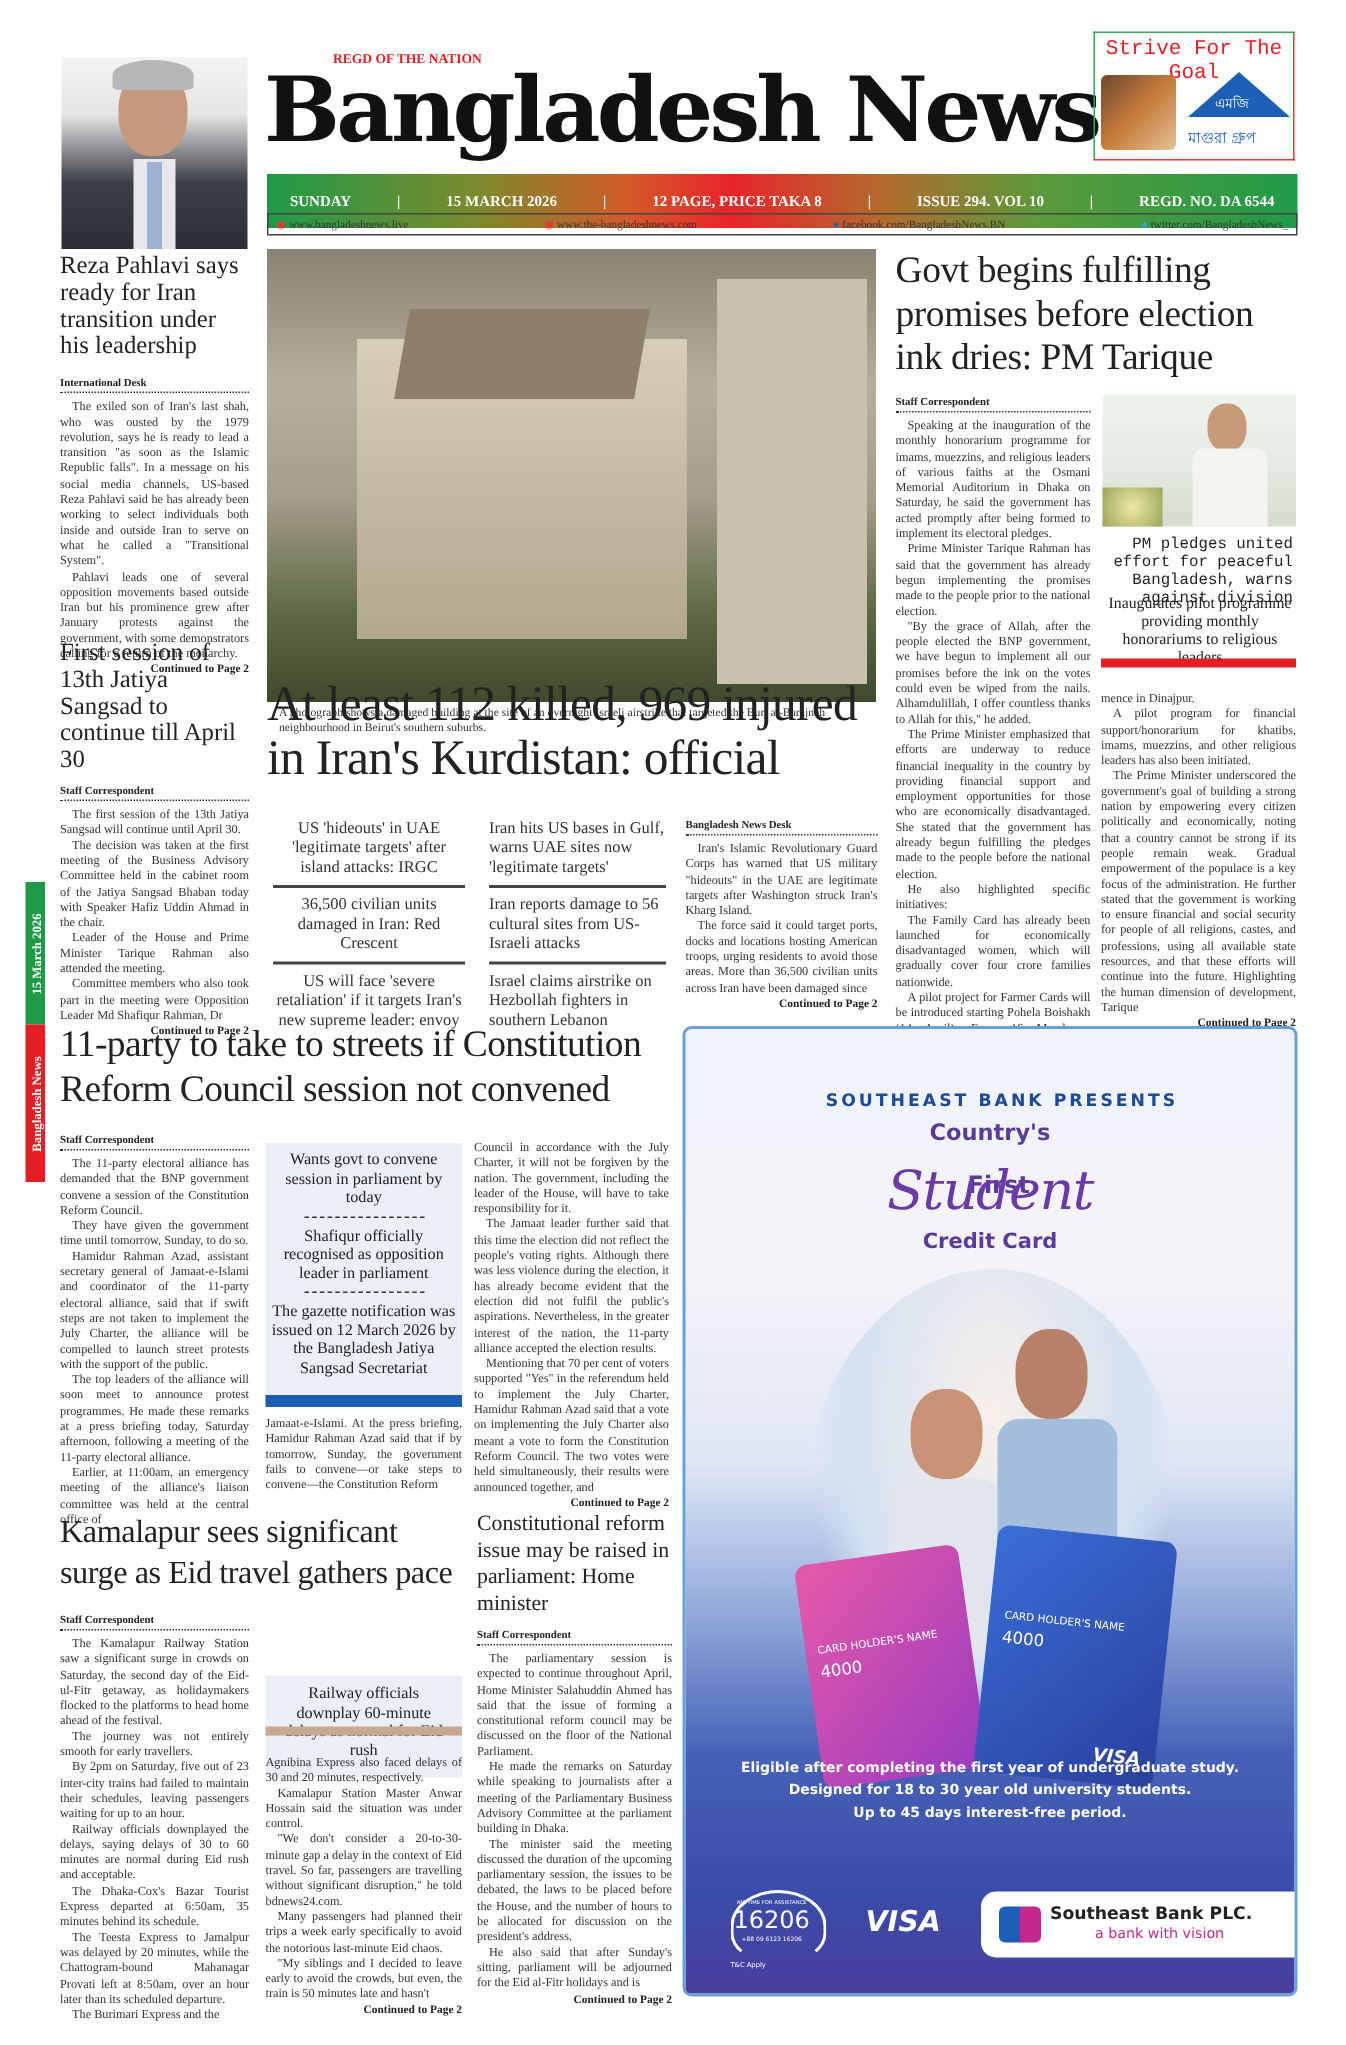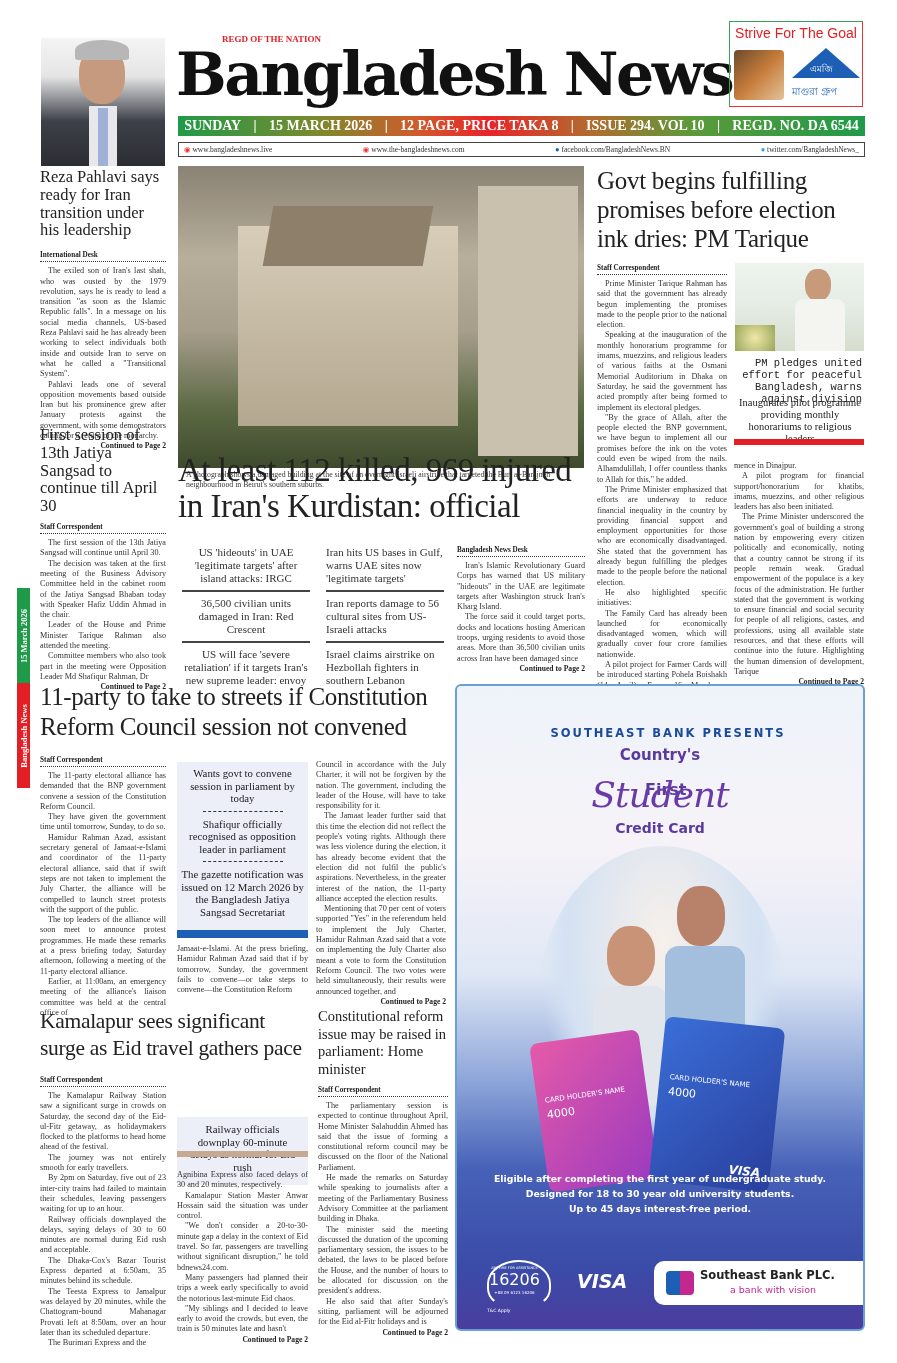--- a/index.html
+++ b/index.html
@@ -21,28 +21,28 @@
   <div style="position:absolute;left:38px;top:8px;width:46px;height:58px;border-radius:45%;background:#c59a7f;"></div>
   <div style="position:absolute;left:34px;top:2px;width:54px;height:20px;border-radius:50% 50% 10% 10%;background:#b7b7b7;"></div>
   <div style="position:absolute;left:48px;top:68px;width:28px;height:60px;background:#e8e8ec;"></div>
   <div style="position:absolute;left:57px;top:70px;width:10px;height:58px;background:#9fb1d4;"></div>
 </div>
 
 <div class="abs" style="left:222px;top:34px;font-family:'Liberation Serif',serif;font-weight:bold;font-size:9px;color:#e31e24;">REGD OF THE NATION</div>
 <div class="abs" style="left:176px;top:34px;font-family:'DejaVu Serif',serif;font-weight:bold;font-size:60px;letter-spacing:-2.5px;color:#111;line-height:80px;">Bangladesh News</div>
 
 <div class="abs" style="left:729px;top:21px;width:134px;height:86px;border:1px solid #3aa35a;border-right-color:#e33;border-bottom-color:#e33;">
-  <div style="text-align:center;font-family:Liberation Sans, sans-serif;font-size:14px;color:#e31e24;margin-top:3px;">Strive For The Goal</div>
+  <div style="text-align:center;font-family:Liberation Mono, monospace;font-size:14px;color:#e31e24;margin-top:3px;">Strive For The Goal</div>
   <div style="position:absolute;left:4px;top:28px;width:50px;height:50px;background:linear-gradient(135deg,#6b4a2e,#c77c3a,#e3c39a);border-radius:4px;"></div>
   <div style="position:absolute;left:62px;top:26px;width:0;height:0;border-left:34px solid transparent;border-right:34px solid transparent;border-bottom:30px solid #1d5fb4;"></div>
   <div style="position:absolute;left:80px;top:40px;color:#fff;font-size:9px;font-family:'DejaVu Sans',sans-serif;">এমজি</div>
   <div style="position:absolute;left:62px;top:62px;color:#1d5fb4;font-size:10px;font-family:'DejaVu Sans',sans-serif;">মাগুরা গ্রুপ</div>
 </div>
 
-<div class="abs" style="left:178px;top:116px;width:687px;height:20px;background:linear-gradient(90deg,#1f9a48 0%,#7a8a2e 20%,#d25a2a 35%,#e8242a 45%,#b26b2e 60%,#5b9a3a 75%,#1f9a48 100%);display:flex;align-items:center;justify-content:space-around;color:#fff;font-family:'Liberation Serif',serif;font-weight:bold;font-size:14px;">
+<div class="abs" style="left:178px;top:116px;width:687px;height:36px;background:linear-gradient(90deg,#1f9a48 0%,#7a8a2e 20%,#d25a2a 35%,#e8242a 45%,#b26b2e 60%,#5b9a3a 75%,#1f9a48 100%);display:flex;align-items:center;justify-content:space-around;color:#fff;font-family:'Liberation Serif',serif;font-weight:bold;font-size:10px;">
   <span>SUNDAY</span>
     <span>|</span>
   <span>15  MARCH 2026</span>
     <span>|</span>
   <span>12  PAGE, PRICE TAKA  8</span>
     <span>|</span>
   <span>ISSUE 294. VOL 10</span>
     <span>|</span>
   <span>REGD. NO. DA 6544</span>
 </div>
@@ -117,22 +117,22 @@
   </div>
   <div class="cont">Continued to Page 2</div>
 </div>
 
 <div class="abs" style="left:597px;top:166px;width:270px;">
   <div class="hl" style="font-size:25px;line-height:29px;letter-spacing:-0.3px;">Govt begins fulfilling promises before election ink dries: PM Tarique</div>
 </div>
 <div class="abs" style="left:597px;top:264px;width:130px;">
   <div class="byline">Staff Correspondent</div>
   <div class="body-txt">
+    <p>Speaking at the inauguration of the monthly honorarium programme for imams, muezzins, and religious leaders of various faiths at the Osmani Memorial Auditorium in Dhaka on Saturday, he said the government has acted promptly after being formed to implement its electoral pledges.</p>
     <p>Prime Minister Tarique Rahman has said that the government has already begun implementing the promises made to the people prior to the national election.</p>
-    <p>Speaking at the inauguration of the monthly honorarium programme for imams, muezzins, and religious leaders of various faiths at the Osmani Memorial Auditorium in Dhaka on Saturday, he said the government has acted promptly after being formed to implement its electoral pledges.</p>
     <p>"By the grace of Allah, after the people elected the BNP government, we have begun to implement all our promises before the ink on the votes could even be wiped from the nails. Alhamdulillah, I offer countless thanks to Allah for this," he added.</p>
     <p>The Prime Minister emphasized that efforts are underway to reduce financial inequality in the country by providing financial support and employment opportunities for those who are economically disadvantaged. She stated that the government has already begun fulfilling the pledges made to the people before the national election.</p>
     <p>He also highlighted specific initiatives:</p>
     <p>The Family Card has already been launched for economically disadvantaged women, which will gradually cover four crore families nationwide.</p>
     <p>A pilot project for Farmer Cards will be introduced starting Pohela Boishakh (14 April). From 16 March, a nationwide programme for digging and maintaining canals will com-</p>
   </div>
 </div>
 <div class="abs photo" style="left:735px;top:263px;width:129px;height:88px;background:linear-gradient(180deg,#eef3ee 0%,#e4ece4 50%,#d6dccd 100%);">
   <div style="position:absolute;left:70px;top:6px;width:26px;height:32px;border-radius:45%;background:#c79a7a;"></div>
   <div style="position:absolute;left:60px;top:36px;width:50px;height:52px;background:#f4f4f0;border-radius:8px 8px 0 0;"></div>

